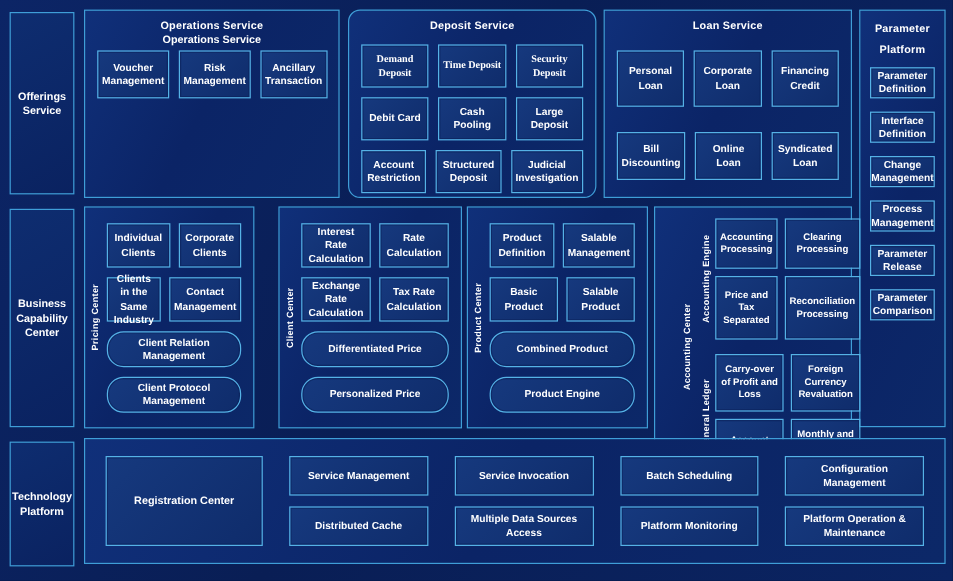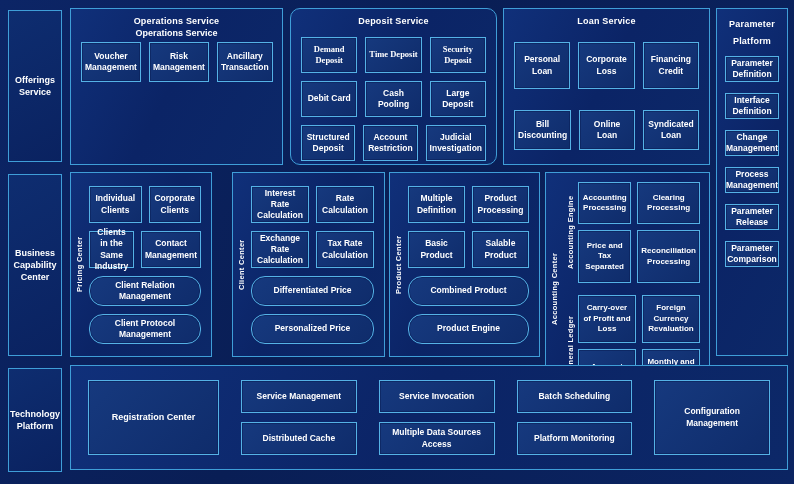--- a/index.html
+++ b/index.html
@@ -63,21 +63,21 @@
   #sb-offerings{left:8px;top:10px;width:54px;height:152px;}
   #sb-business{left:8px;top:174px;width:54px;height:182px;}
   #sb-tech{left:8px;top:368px;width:54px;height:104px;}
   #p-operations{left:70px;top:8px;width:213px;height:157px;}
   #p-deposit{left:290px;top:8px;width:207px;height:157px;border-radius:10px;}
   #p-loan{left:503px;top:8px;width:207px;height:157px;}
   #p-parameter{left:716px;top:8px;width:72px;height:348px;}
   #p-pricing{left:70px;top:172px;width:142px;height:185px;}
   #p-client{left:232px;top:172px;width:153px;height:185px;}
   #p-product{left:389px;top:172px;width:151px;height:185px;}
-  #p-accounting{left:545px;top:172px;width:165px;height:234px;}
+  #p-accounting{left:545px;top:172px;width:165px;height:234px;padding-left:18px;}
   #p-bottom{left:70px;top:365px;width:718px;height:105px;}
   
   #p-operations .grid3.r1{margin-top:13px;}
   #p-operations .grid3.r1 .box{height:42px;}
   #p-operations .mid-label{margin-top:2px;}
   #p-operations .grid3.r2{margin-top:4px;}
   #p-operations .grid3.r2 .box{height:40px;}
   
   #p-deposit .grid3{margin-top:8px;}
   #p-deposit .grid3 .box{height:36px;}
@@ -119,31 +119,31 @@
       <div class="box">Demand Deposit</div>
       <div class="box">Time Deposit</div>
       <div class="box">Security Deposit</div>
     </div>
     <div class="grid3">
       <div class="box">Debit Card</div>
       <div class="box">Cash Pooling</div>
       <div class="box">Large Deposit</div>
     </div>
     <div class="grid3">
+      <div class="box">Account Restriction</div>
       <div class="box">Structured Deposit</div>
-      <div class="box">Account Restriction</div>
       <div class="box">Judicial Investigation</div>
     </div>
   </div>
 
   <div class="panel" id="p-loan">
     <div class="panel-title">Loan Service</div>
     <div class="grid3 r1">
       <div class="box">Personal Loan</div>
-      <div class="box">Corporate Loss</div>
+      <div class="box">Corporate Loan</div>
       <div class="box">Financing Credit</div>
     </div>
     <div class="grid3 r2">
       <div class="box">Bill Discounting</div>
       <div class="box">Online Loan</div>
       <div class="box">Syndicated Loan</div>
     </div>
   </div>
 
   <div class="panel" id="p-parameter">
@@ -190,22 +190,22 @@
       </div>
       <div class="box full">Differentiated Price</div>
       <div class="box full">Personalized Price</div>
     </div>
   </div>
 
   <div class="panel mid" id="p-product">
     <div class="vlabel">Product Center</div>
     <div class="mid-content">
       <div class="row2">
-        <div class="box">Multiple Definition</div>
-        <div class="box">Product Processing</div>
+        <div class="box">Product Definition</div>
+        <div class="box">Salable Management</div>
       </div>
       <div class="row2">
         <div class="box">Basic Product</div>
         <div class="box">Salable Product</div>
       </div>
       <div class="box full">Combined Product</div>
       <div class="box full">Product Engine</div>
     </div>
   </div>
 
@@ -243,17 +243,18 @@
       <div class="bcol">
         <div class="box">Service Invocation</div>
         <div class="box">Multiple Data Sources Access</div>
       </div>
       <div class="bcol">
         <div class="box">Batch Scheduling</div>
         <div class="box">Platform Monitoring</div>
       </div>
       <div class="bcol">
         <div class="box">Configuration Management</div>
+        <div class="box">Platform Operation &amp; Maintenance</div>
       </div>
     </div>
   </div>
 
 </div>
 
 </body></html>

